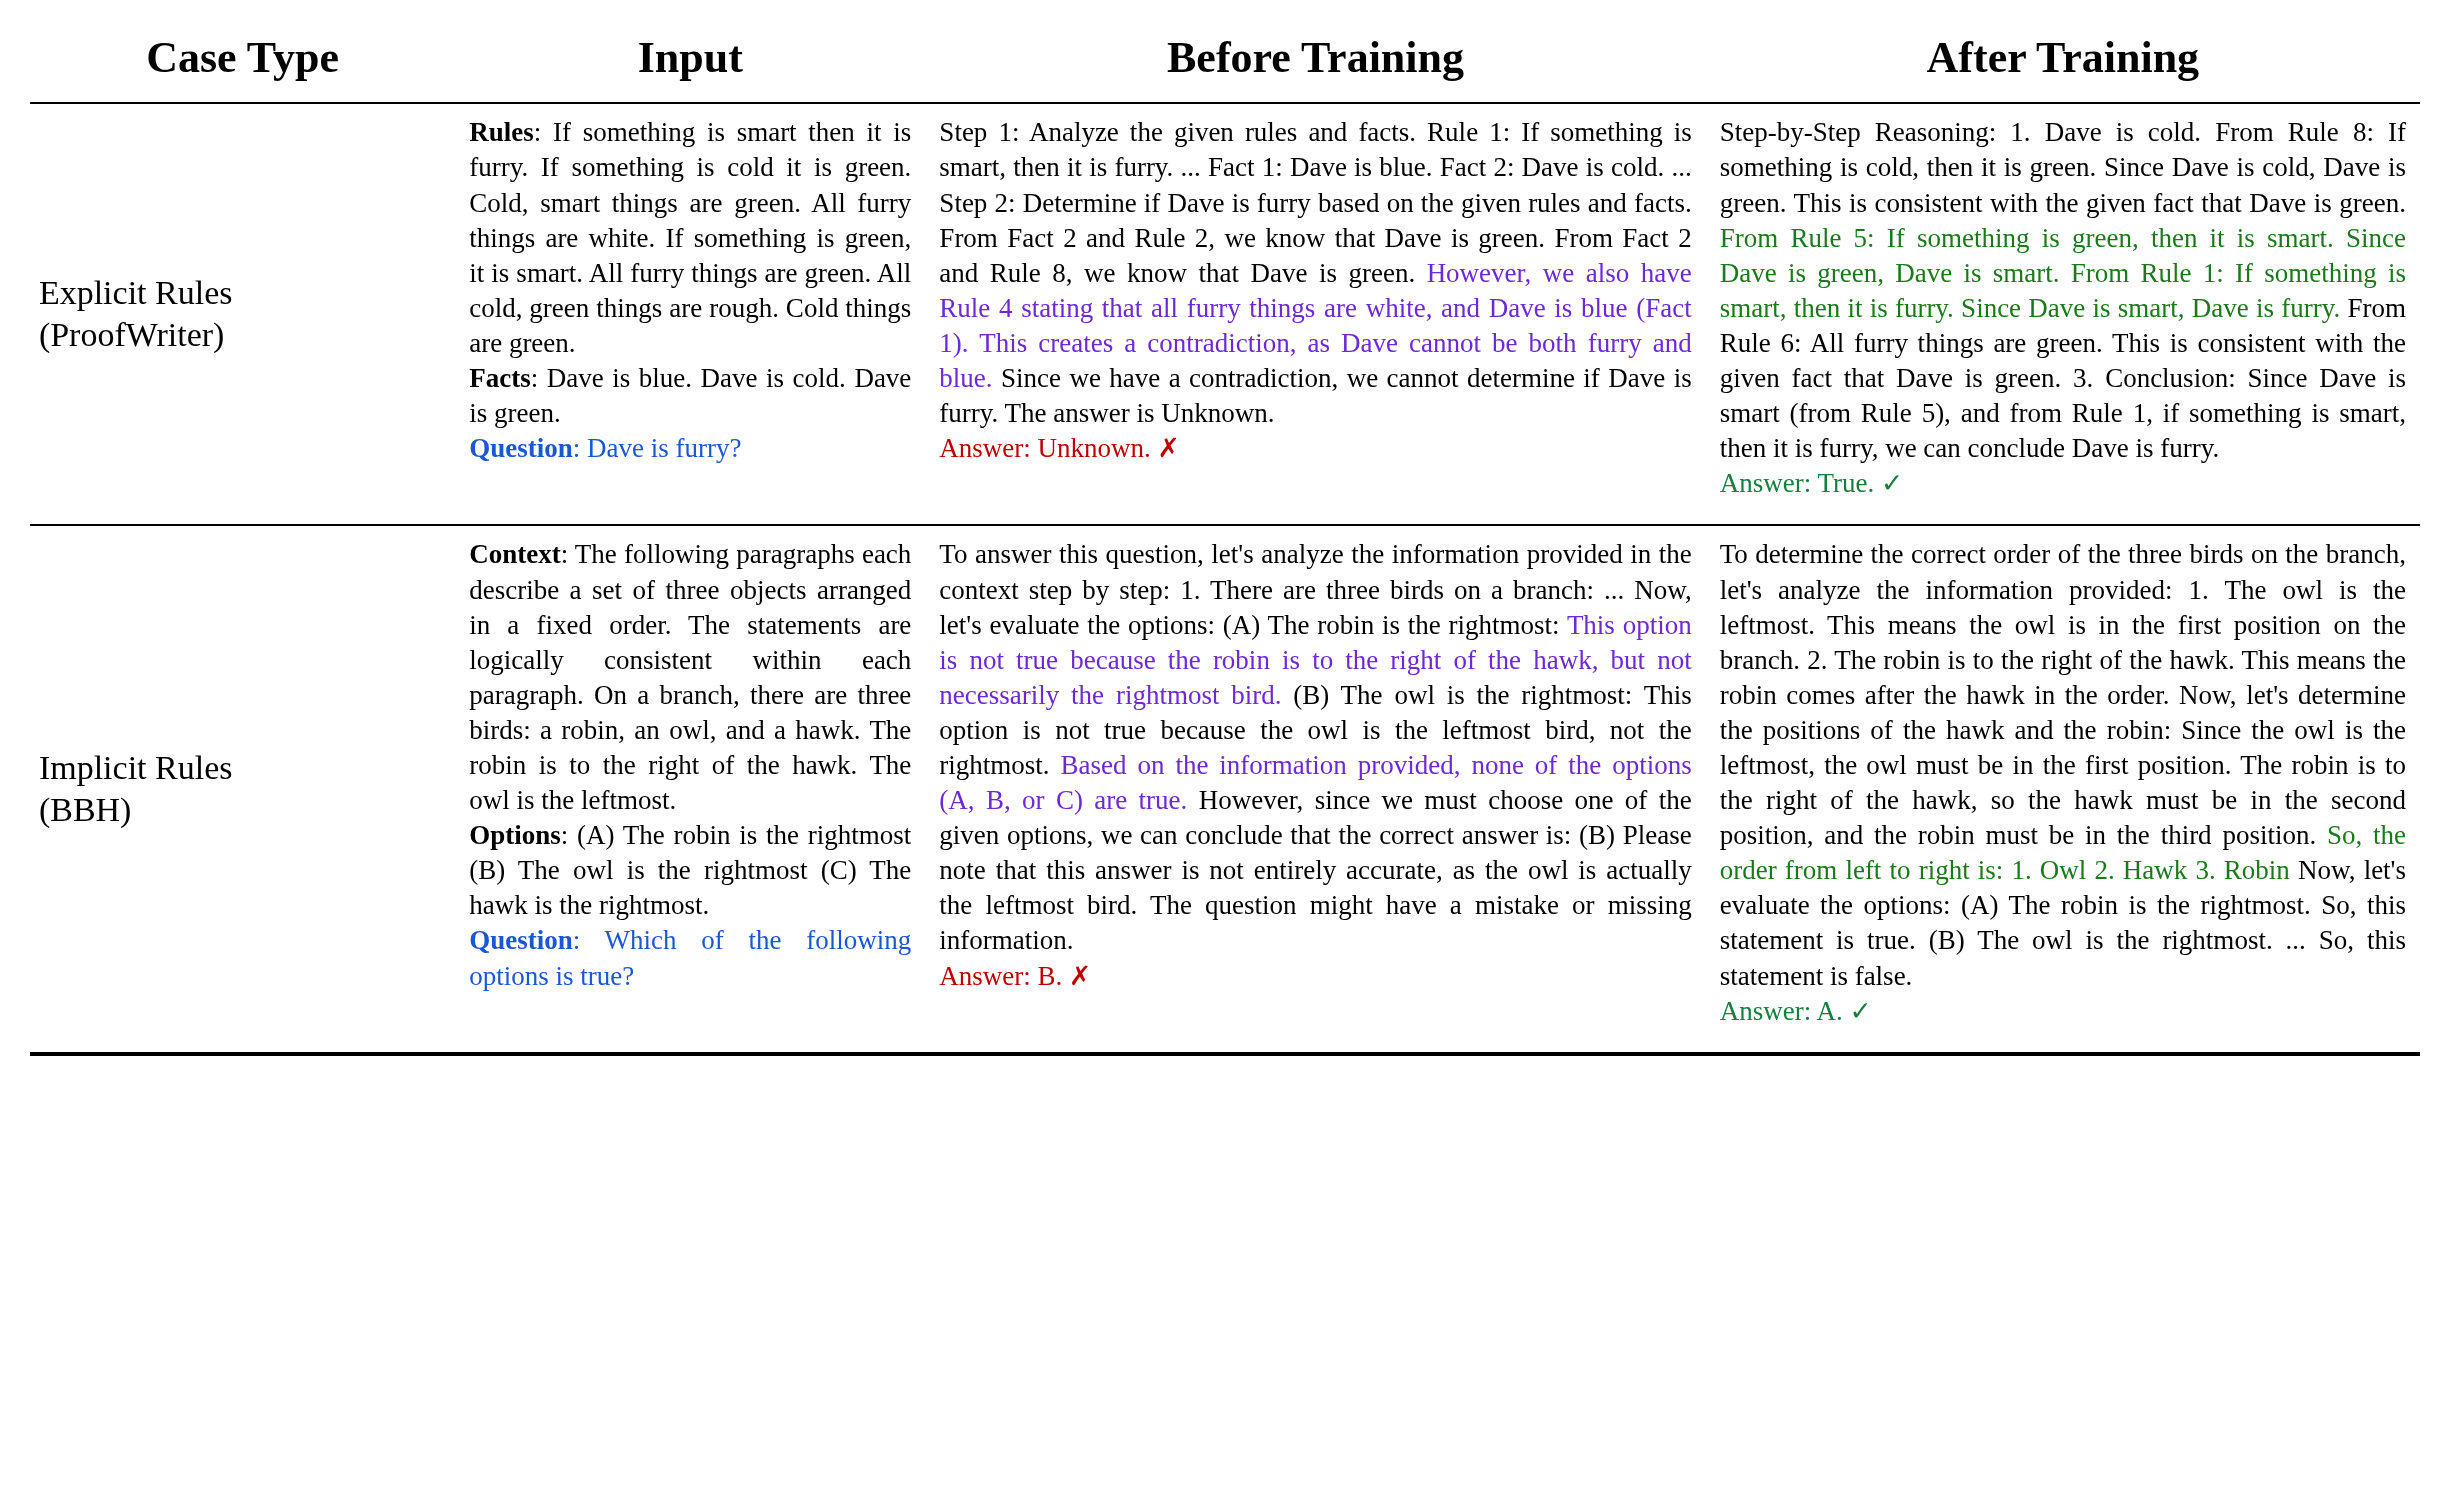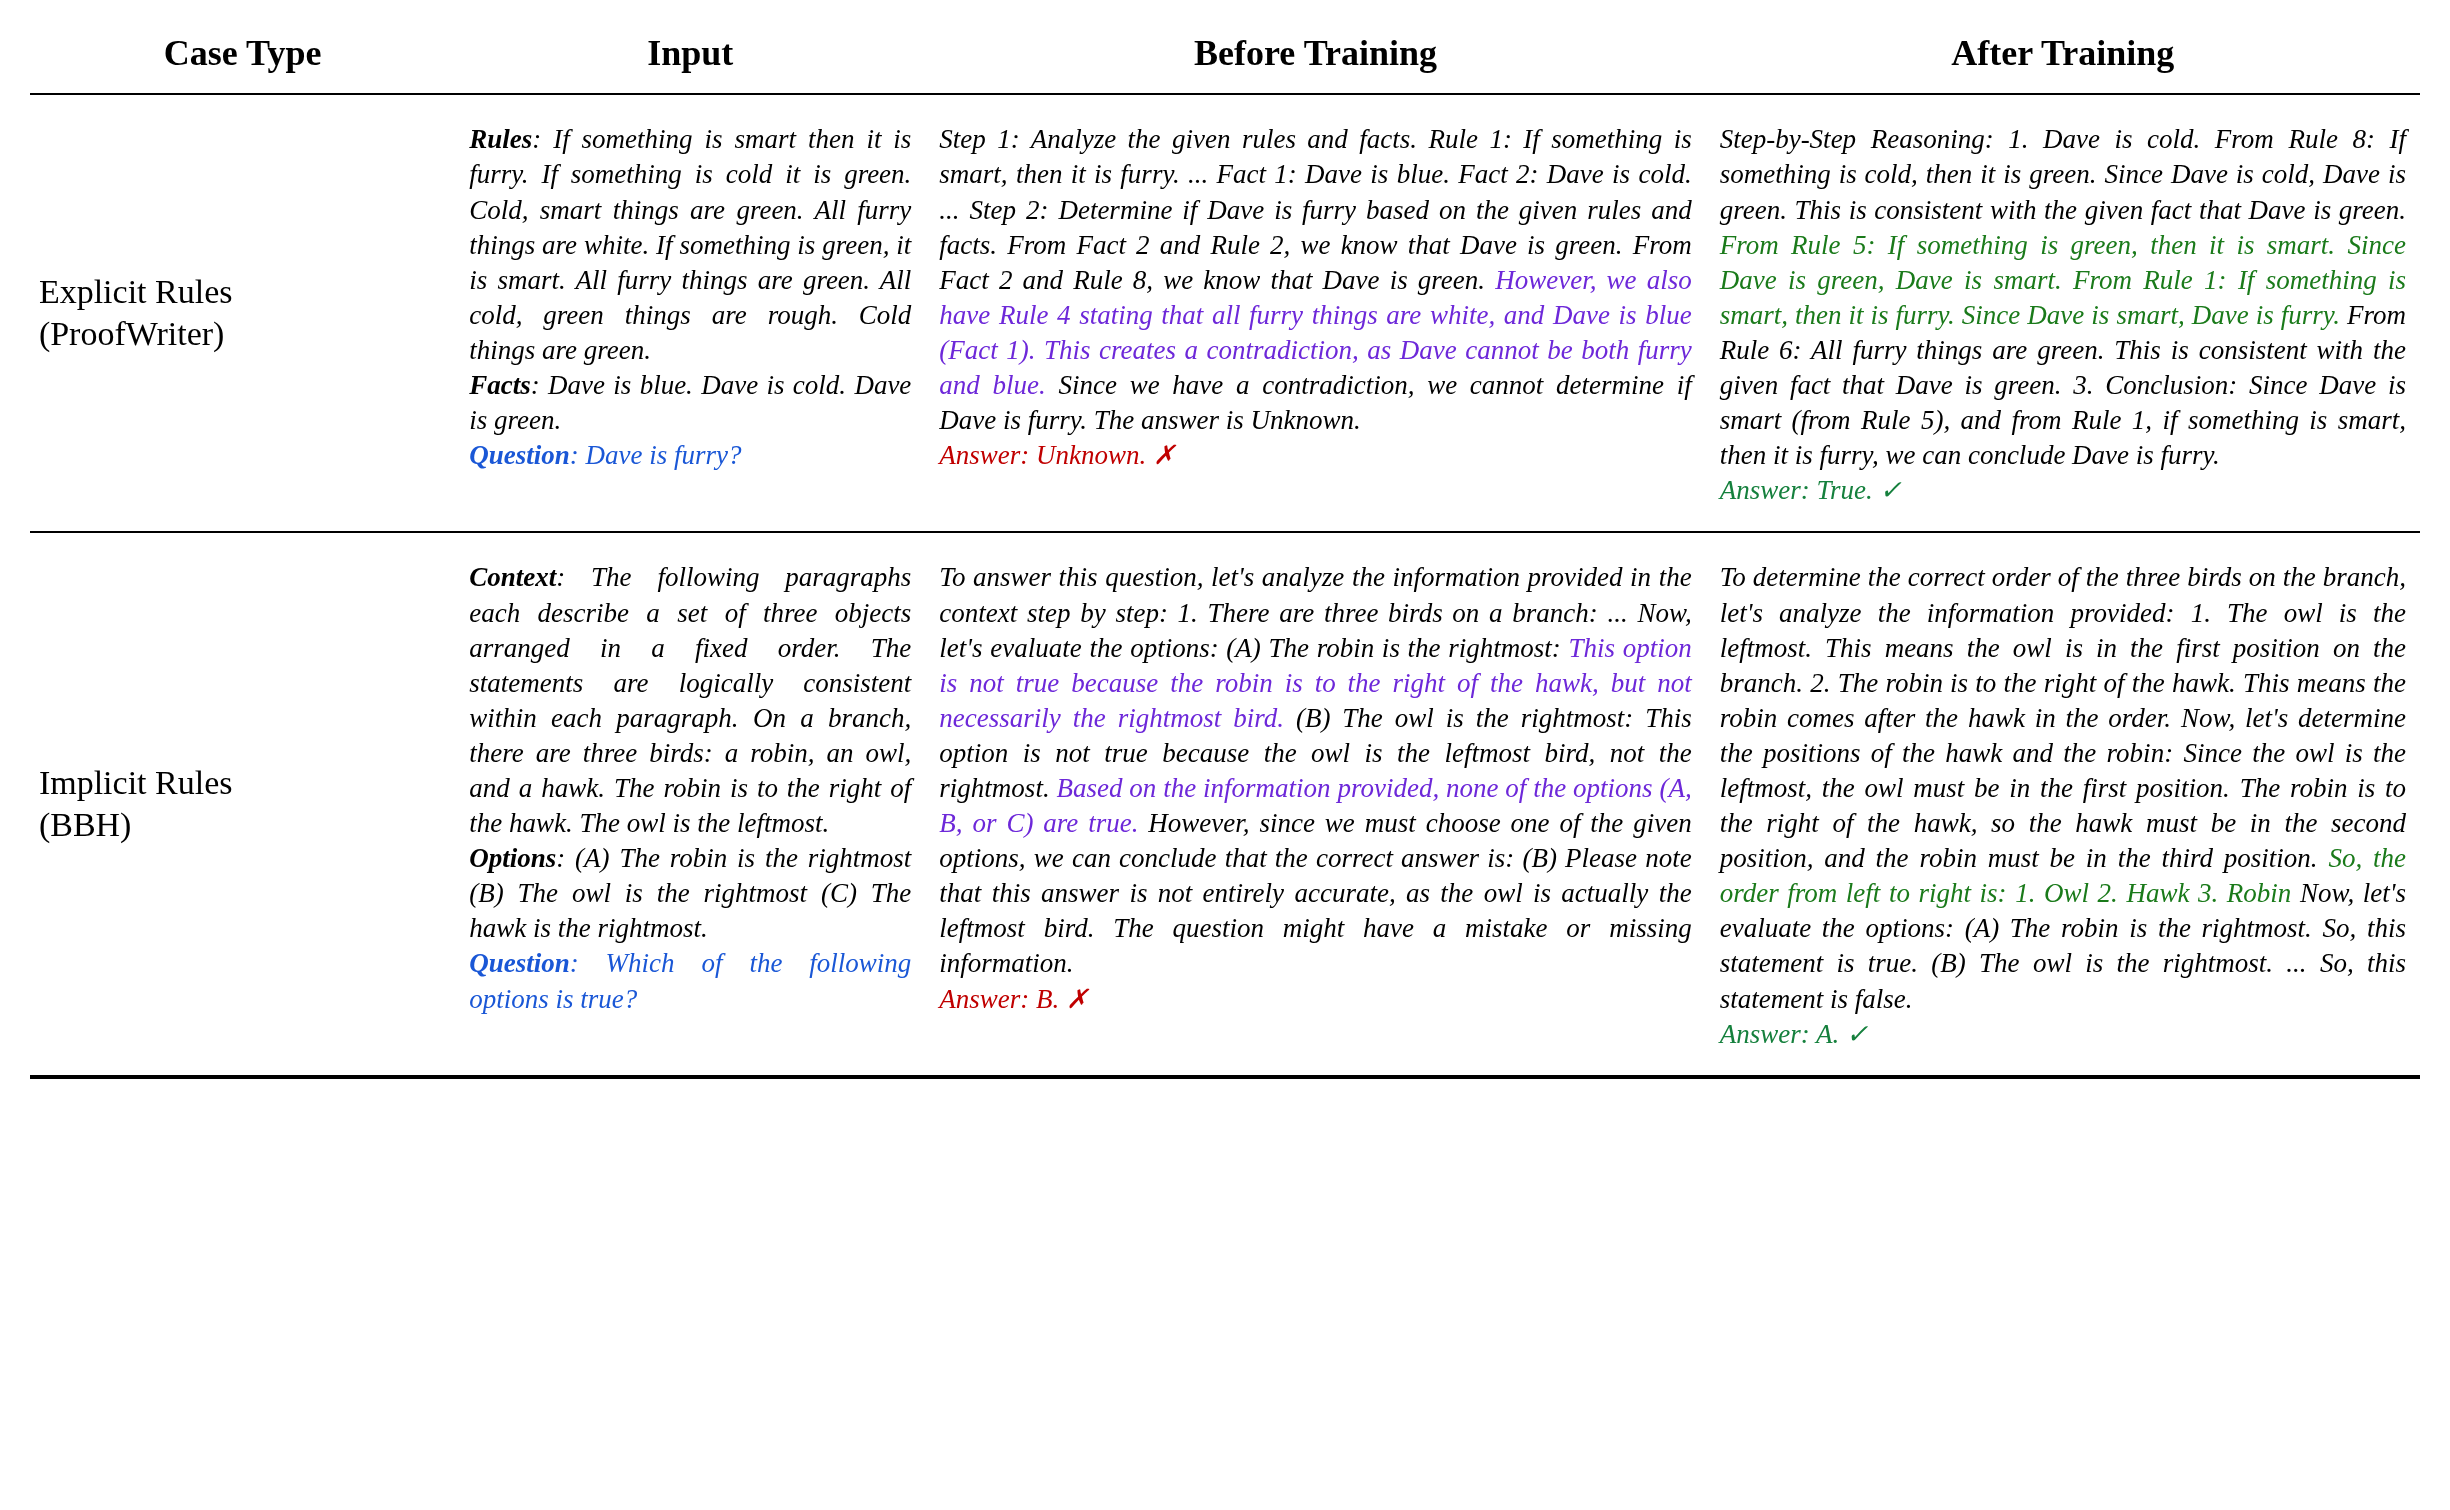--- a/index.html
+++ b/index.html
@@ -20,21 +20,21 @@
   table.tbl {
     width: 100%;
     border-collapse: collapse;
     table-layout: fixed;
   }
   table.tbl col.c1 { width: 425px; }
   table.tbl col.c2 { width: 470px; }
   table.tbl col.c3 { width: 780px; }
   table.tbl col.c4 { width: 714px; }
   .head th {
-    font-size: 36px;
+    font-size: 44px;
     font-weight: bold;
     text-align: center;
     padding: 12.4px 0 19.5px 0;
     font-family: "Liberation Serif", "DejaVu Serif", serif;
   }
   .head-sep td {
     border-bottom: 2.7px solid #000;
     height: 0;
     padding: 0;
   }
@@ -43,27 +43,26 @@
     height: 0;
     padding: 0;
   }
   .bot-sep td {
     border-bottom: 4.4px solid #000;
     height: 0;
     padding: 0;
   }
   td.cell {
     vertical-align: top;
-    padding: 27px 14px 23px 14px;
+    padding: 11px 14px 23px 14px;
     font-size: 27px;
     line-height: 1.30;
     text-align: justify;
     text-justify: inter-word;
     hyphens: auto;
-    font-style: italic;
     -webkit-hyphens: auto;
   }
   td.casetype {
     vertical-align: middle;
     font-size: 34px;
     line-height: 1.25;
     padding: 19.5px 8.9px;
   }
   .casetype .sub { display: block; }
 

